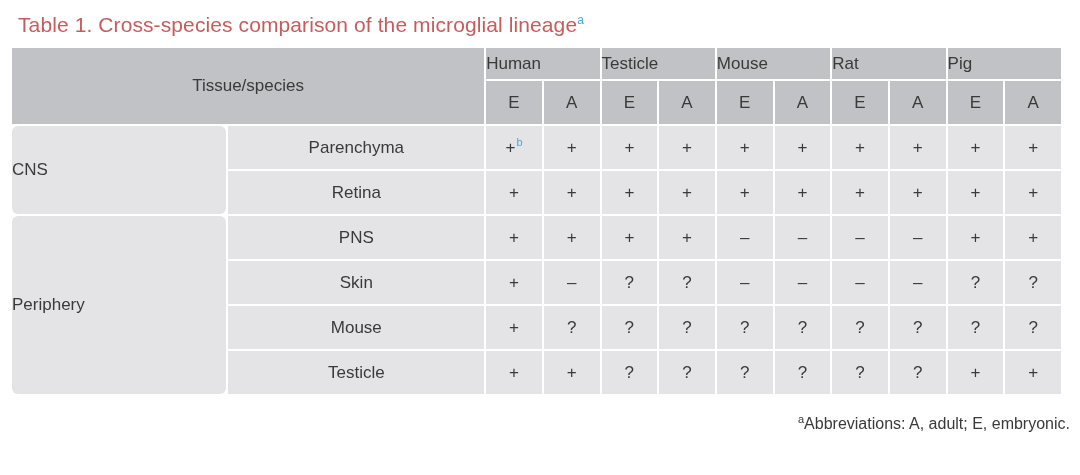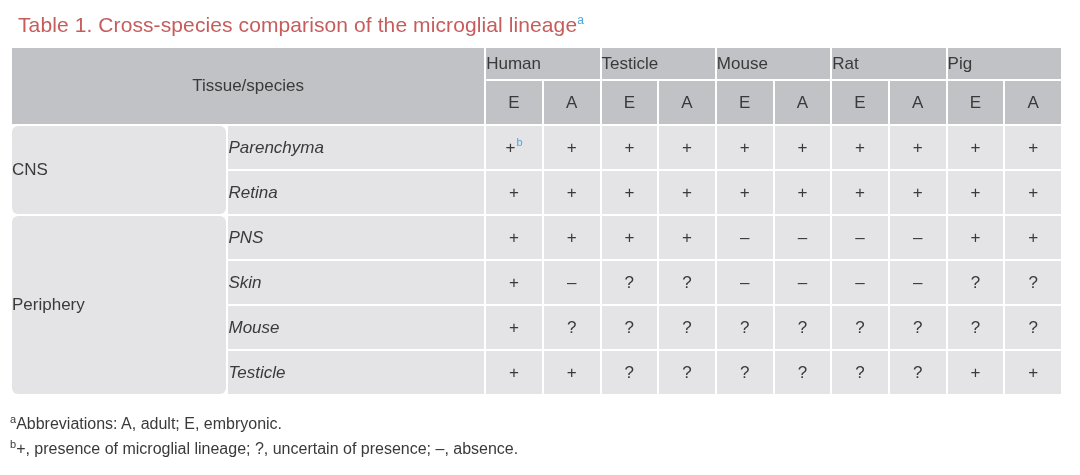--- a/index.html
+++ b/index.html
@@ -56,23 +56,22 @@
   }
   .cell {
     background: #e4e4e6;
   }
   .lbl-cell {
     text-align: left;
     padding-left: 22px;
     border-radius: 6px;
   }
   .lbl-cell-2 {
-    text-align: left;
+    text-align: center;
     padding-left: 24px;
-    font-style: italic;
   }
   .sp-hdr {
     text-align: left;
     padding-left: 22px;
     height: 31px;
   }
   .ea-hdr {
     text-align: center;
     height: 43px;
   }
@@ -98,20 +97,21 @@
     margin-left: 1px;
   }
   .notes {
     padding-top: 16px;
     font-size: 16px;
     color: #3a3a3a;
     line-height: 1.55;
   }
   .note-line {
     white-space: nowrap;
+    text-align: right;
   }
   .sup-note {
     font-size: 11px;
     vertical-align: super;
     line-height: 0;
     color: #3a3a3a;
   }
   .col-lbl1 { width: 208px; }
   .col-lbl2 { width: 248px; }
   .col-d { width: 54px; }
@@ -241,16 +241,15 @@
         <td class="cell datacell">?</td>
         <td class="cell datacell">?</td>
         <td class="cell datacell">+</td>
         <td class="cell datacell">+</td>
       </tr>
     </tbody>
   </table>
 
   <div class="notes">
     <div class="note-line"><span class="sup-note">a</span><span>Abbreviations: A, adult; E, embryonic.</span></div>
-    <div class="note-line"><span class="sup-note">b</span><span>+, presence of microglial lineage; ?, uncertain of presence; –, absence.</span></div>
   </div>
 
 </div>
 
 </body></html>

